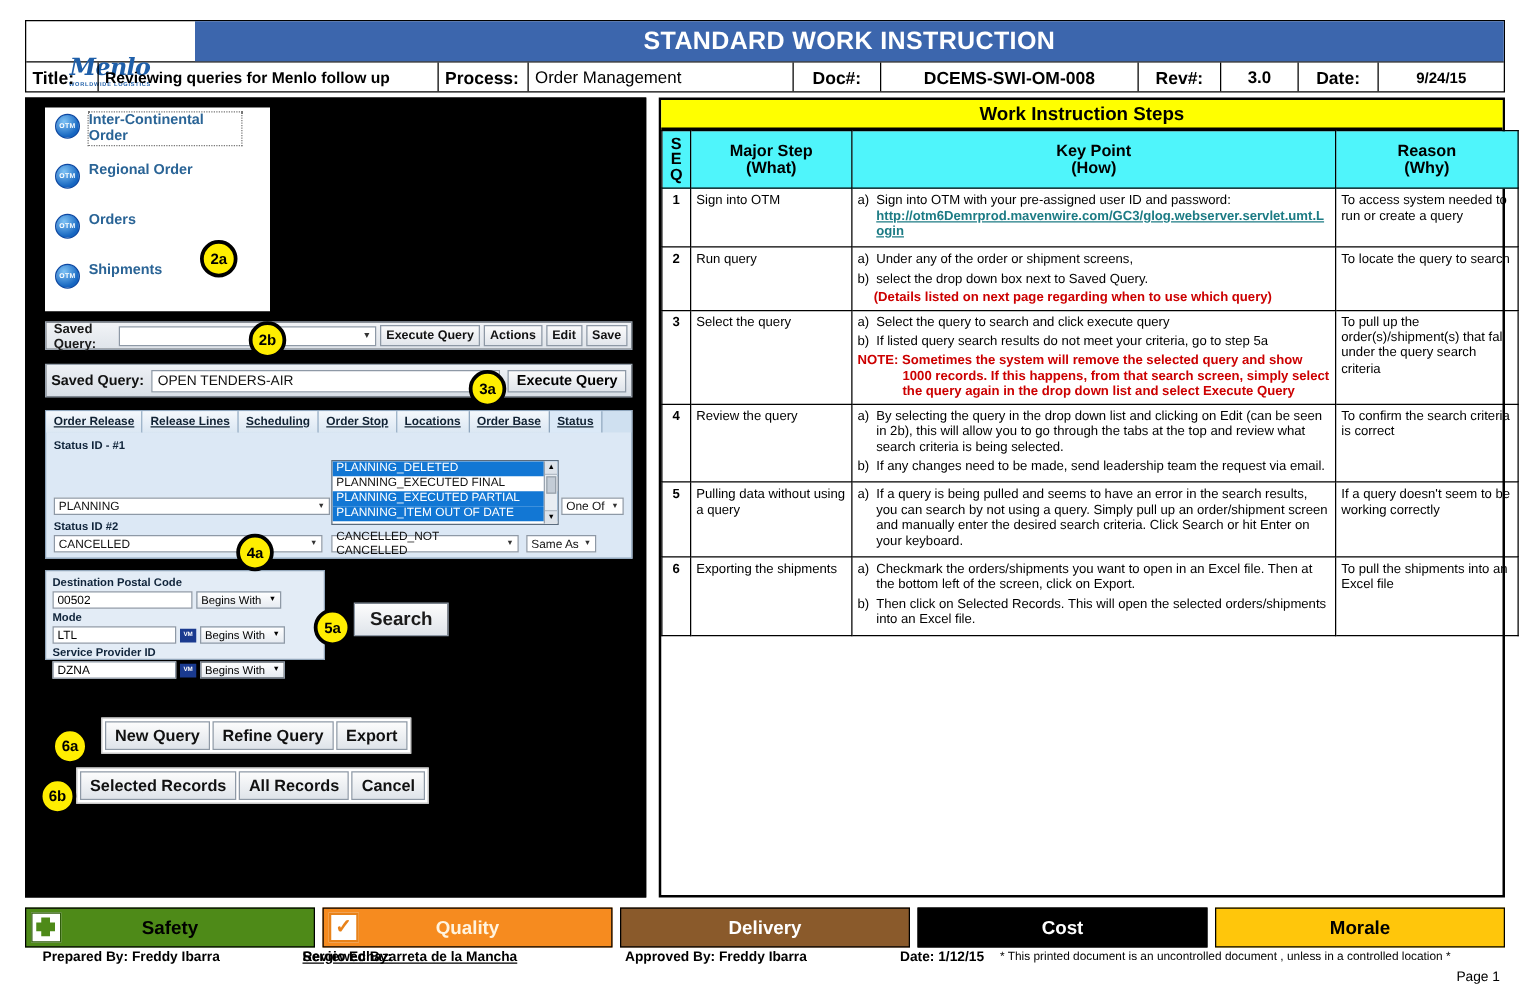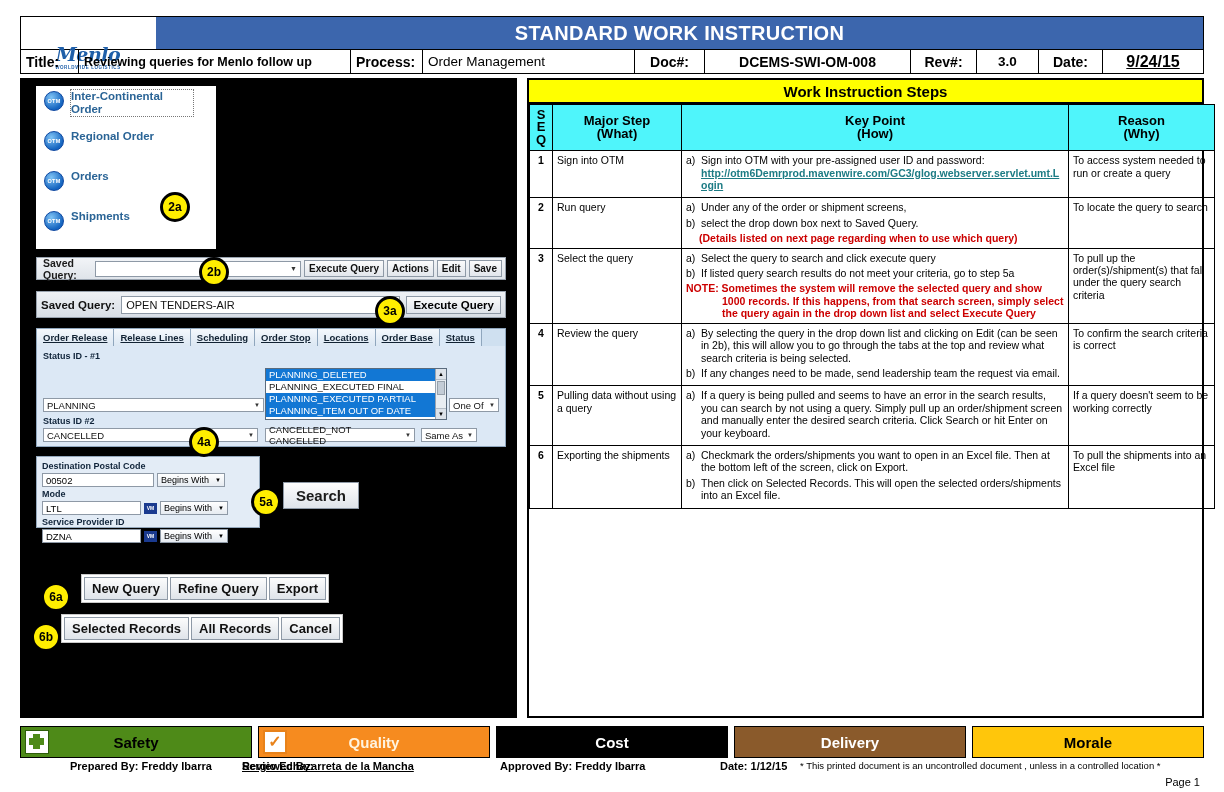--- a/index.html
+++ b/index.html
@@ -20,21 +20,21 @@
   .hc.val{font-weight:bold;}
   .w-title-l{width:58px;justify-content:flex-start;}
   .w-title-v{width:272px;}
   .w-proc-l{width:72px;}
   .w-proc-v{width:212px;}
   .w-doc-l{width:70px;justify-content:center;}
   .w-doc-v{width:206px;justify-content:center;font-size:14px;}
   .w-rev-l{width:66px;justify-content:center;}
   .w-rev-v{width:62px;justify-content:center;font-size:13.5px;}
   .w-date-l{width:64px;justify-content:center;}
-  .w-date-v{flex:1;justify-content:center;font-size:16px;text-decoration:underline;}
+  .w-date-v{flex:1;justify-content:center;font-size:12px;}
 
   
   .shot{position:absolute;left:20px;top:78px;width:497px;height:640px;background:#000;border:1px solid #000;box-sizing:border-box;}
 
   .win{position:absolute;background:#fff;box-sizing:border-box;}
 
   
   .navbox{left:15px;top:7px;width:180px;height:163px;background:#fff;}
   .navitem{display:flex;align-items:flex-start;gap:7px;padding:4px 6px 0 8px;height:40px;box-sizing:border-box;}
   .otm{width:18px;height:18px;border-radius:50%;background:radial-gradient(circle at 35% 30%,#7fc3f5,#1565c0 70%);border:1px solid #0d47a1;color:#fff;font-size:5.5px;font-weight:bold;display:flex;align-items:center;justify-content:center;letter-spacing:.3px;flex:0 0 auto;margin-top:1px;}
@@ -113,21 +113,21 @@
   .fbox{flex:1;height:32px;border:1px solid #000;display:flex;align-items:center;justify-content:center;font-size:15px;font-weight:bold;box-sizing:border-box;position:relative;}
   .fbox .fi{position:absolute;left:4px;top:3px;width:24px;height:24px;display:flex;align-items:center;justify-content:center;}
   .cross{width:22px;height:22px;background:#fff;border:1px solid #2f5d0b;position:relative;}
   .cross:before,.cross:after{content:"";position:absolute;background:#4e8a18;}
   .cross:before{left:7px;top:3px;width:7px;height:15px;}
   .cross:after{left:3px;top:7px;width:15px;height:7px;}
   .chk{width:20px;height:20px;background:#fff;border:2px solid #e8821a;color:#e8821a;font-size:16px;font-weight:bold;display:flex;align-items:center;justify-content:center;line-height:1;}
 
   .signrow{position:absolute;left:20px;top:760px;width:1184px;height:16px;font-size:11px;font-weight:bold;color:#000;}
   .signrow span{position:absolute;white-space:nowrap;}
-  .s-prep{left:14px;margin-left:36px;}
+  .s-prep{left:14px;}
   .s-rev{left:222px;}
   .s-rev u{text-decoration:underline;}
   .s-app{left:480px;}
   .s-date{left:700px;}
   .s-disc{left:780px;font-size:9.5px;font-weight:normal;}
   .pagenum{position:absolute;right:24px;top:776px;font-size:11px;color:#000;}
 </style>
 </head>
 <body>
 
@@ -411,25 +411,25 @@
           <span class="cross"></span>
         </span>
       <span>Safety</span>
     </div>
     <div class="fbox" style="background:#f68b1f;color:#fff4e0;">
       <span class="fi">
           <span class="chk">✓</span>
         </span>
       <span>Quality</span>
     </div>
+    <div class="fbox" style="background:#8a5a2b;color:#fff;">
+      <span>Delivery</span>
+    </div>
     <div class="fbox" style="background:#000;color:#fff;">
       <span>Cost</span>
-    </div>
-    <div class="fbox" style="background:#8a5a2b;color:#fff;">
-      <span>Delivery</span>
     </div>
     <div class="fbox" style="background:#ffc60b;color:#000;">
       <span>Morale</span>
     </div>
   </div>
 
   <div class="signrow">
     <span class="s-prep">Prepared By:  Freddy Ibarra</span>
     <span class="s-rev"><span>Reviewed By:</span> <u>Sergio Echazarreta de la Mancha</u></span>
     <span class="s-app">Approved By: Freddy Ibarra</span>

